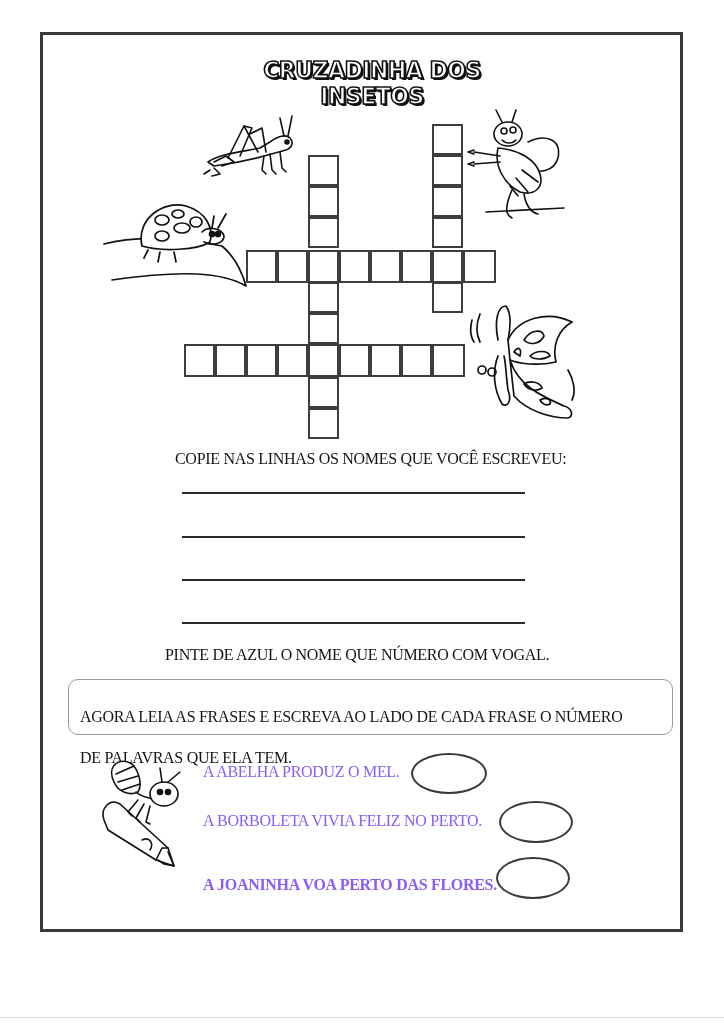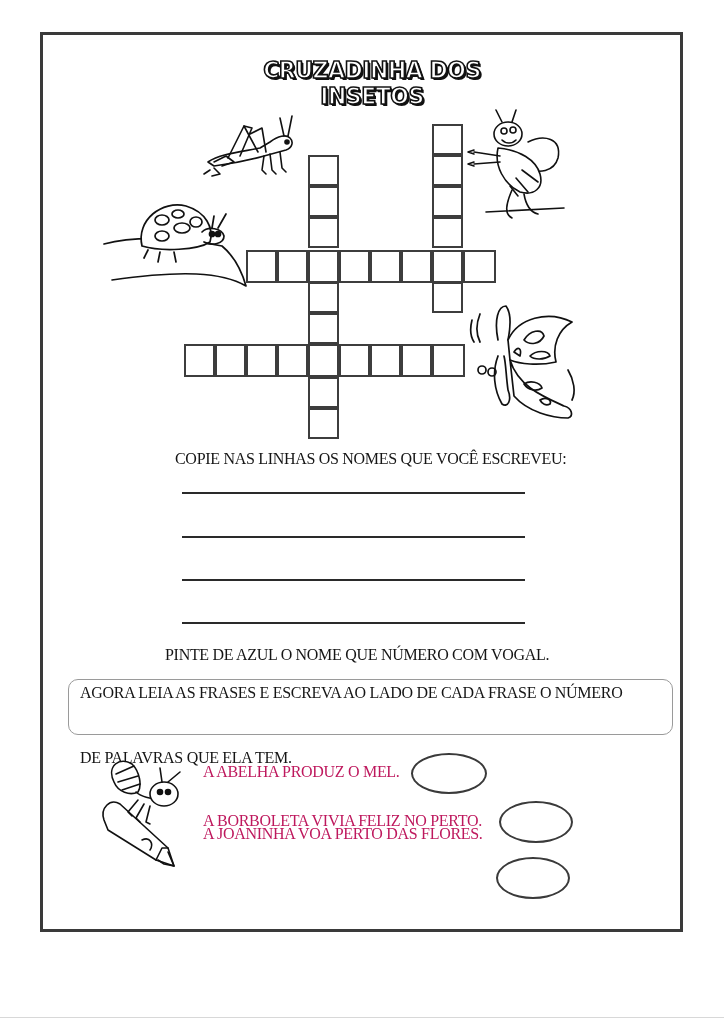--- a/index.html
+++ b/index.html
@@ -91,21 +91,21 @@
       letter-spacing: -0.3px;
       color: #151515;
       white-space: nowrap;
     }
     .sentence {
       position: absolute;
       left: 203px;
       font-family: "Liberation Serif", serif;
       font-size: 16px;
       letter-spacing: -0.3px;
-      color: #be185d;
+      color: #8b5cf6;
       white-space: nowrap;
     }
     .answer-oval {
       position: absolute;
       border: 2.5px solid #3a3a3a;
       border-radius: 50%;
       box-sizing: border-box;
       background: transparent;
     }
   </style>
@@ -224,21 +224,21 @@
 <div>
   <div class="write-line" style="top:492px;"></div>
   <div class="write-line" style="top:536px;"></div>
   <div class="write-line" style="top:579px;"></div>
   <div class="write-line" style="top:622px;"></div>
 </div>
 
 <div class="instr" style="left:165px;top:646px;">PINTE DE AZUL O NOME QUE NÚMERO COM VOGAL.</div>
 
 <div class="box-instr"></div>
-<div class="box-text" style="top:684px;">AGORA LEIA AS FRASES E ESCREVA AO LADO DE CADA FRASE O NÚMERO</div>
+<div class="box-text" style="top:708px;">AGORA LEIA AS FRASES E ESCREVA AO LADO DE CADA FRASE O NÚMERO</div>
 <div class="box-text" style="top:749px;">DE PALAVRAS QUE ELA TEM.</div>
 
 <svg class="illus" style="left:98px;top:752px;" width="92" height="118" viewBox="0 0 92 118" fill="none" stroke="#111" stroke-width="1.6" stroke-linecap="round" stroke-linejoin="round">
   <path d="M6 68 C2 56, 12 46, 22 52 L70 96 L76 114 L58 108 L10 78 Z" fill="#fff"></path>
   <path d="M58 108 L64 96 L70 96"></path>
   <path d="M60 108 L66 112 L76 114 L70 100"></path>
   <path d="M44 88 C52 84, 56 92, 52 98"></path>
   <path d="M16 30 C8 14, 22 4, 34 12 C42 20, 44 34, 40 40 C32 44, 20 40, 16 30 Z" fill="#fff"></path>
   <path d="M18 22 L36 14 M20 30 L40 24 M24 38 L42 32"></path>
   <path d="M38 40 C42 44, 54 48, 60 46"></path>
@@ -249,15 +249,15 @@
   <path d="M40 48 L30 60 L34 64 M46 52 L38 66 L42 70 M52 54 L48 70 L52 72"></path>
 </svg>
 
 <div>
   <div class="sentence" style="top:763px;">A ABELHA PRODUZ O MEL.</div>
   <div class="answer-oval" style="left:411px;top:753px;width:76px;height:41px;"></div>
 
   <div class="sentence" style="top:812px;">A BORBOLETA VIVIA FELIZ NO PERTO.</div>
   <div class="answer-oval" style="left:499px;top:801px;width:74px;height:42px;"></div>
 
-  <div class="sentence" style="top:825px;">A JOANINHA VOA PERTO DAS FLORES.</div>
+  <div class="sentence" style="top:876px;font-weight:bold;">A JOANINHA VOA PERTO DAS FLORES.</div>
   <div class="answer-oval" style="left:496px;top:857px;width:74px;height:42px;"></div>
 </div>
 
 </body></html>

